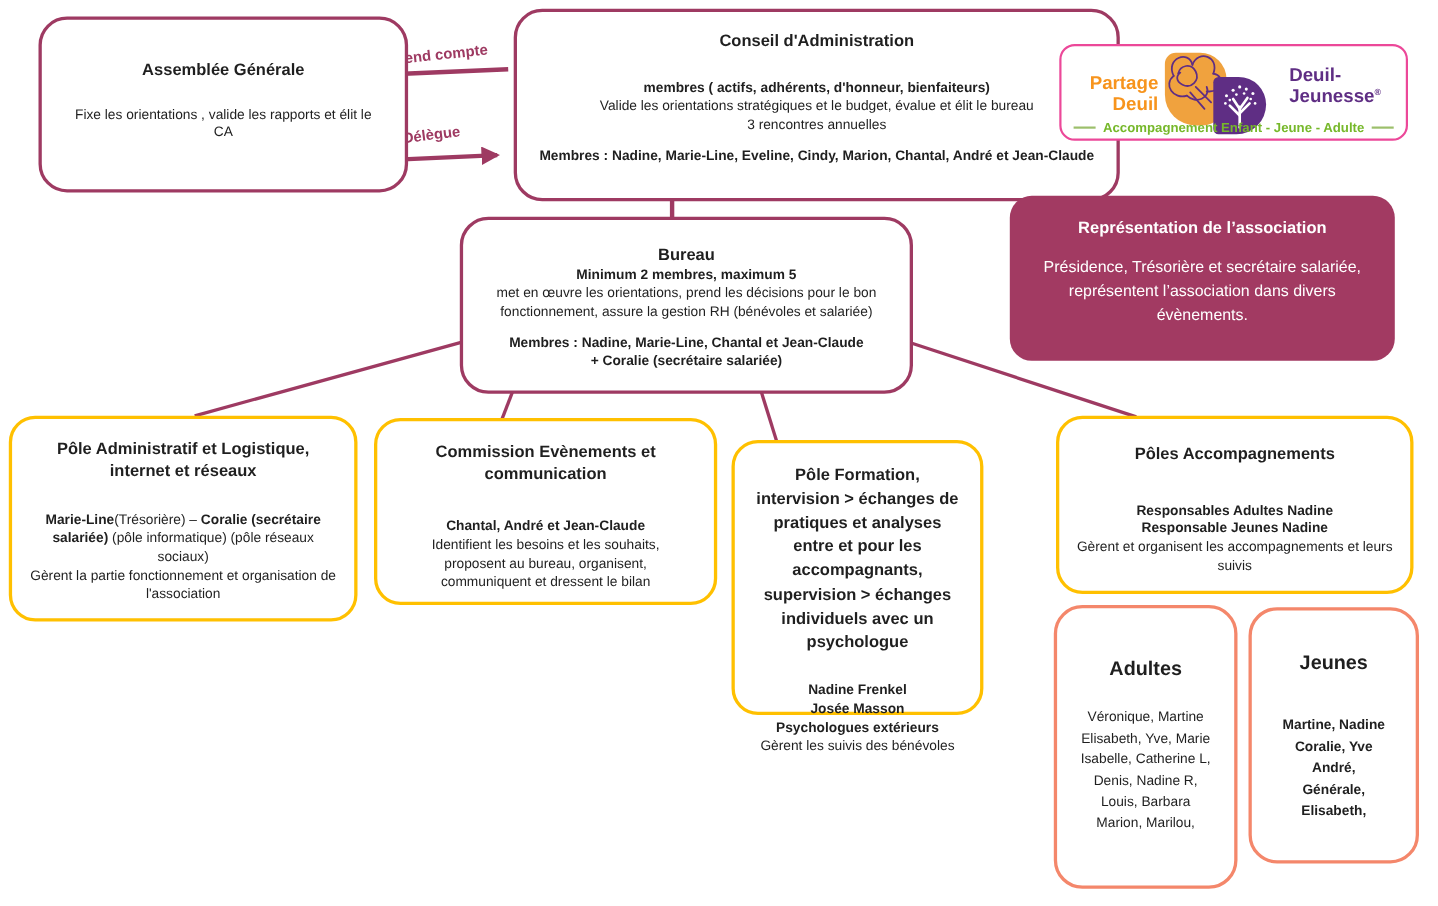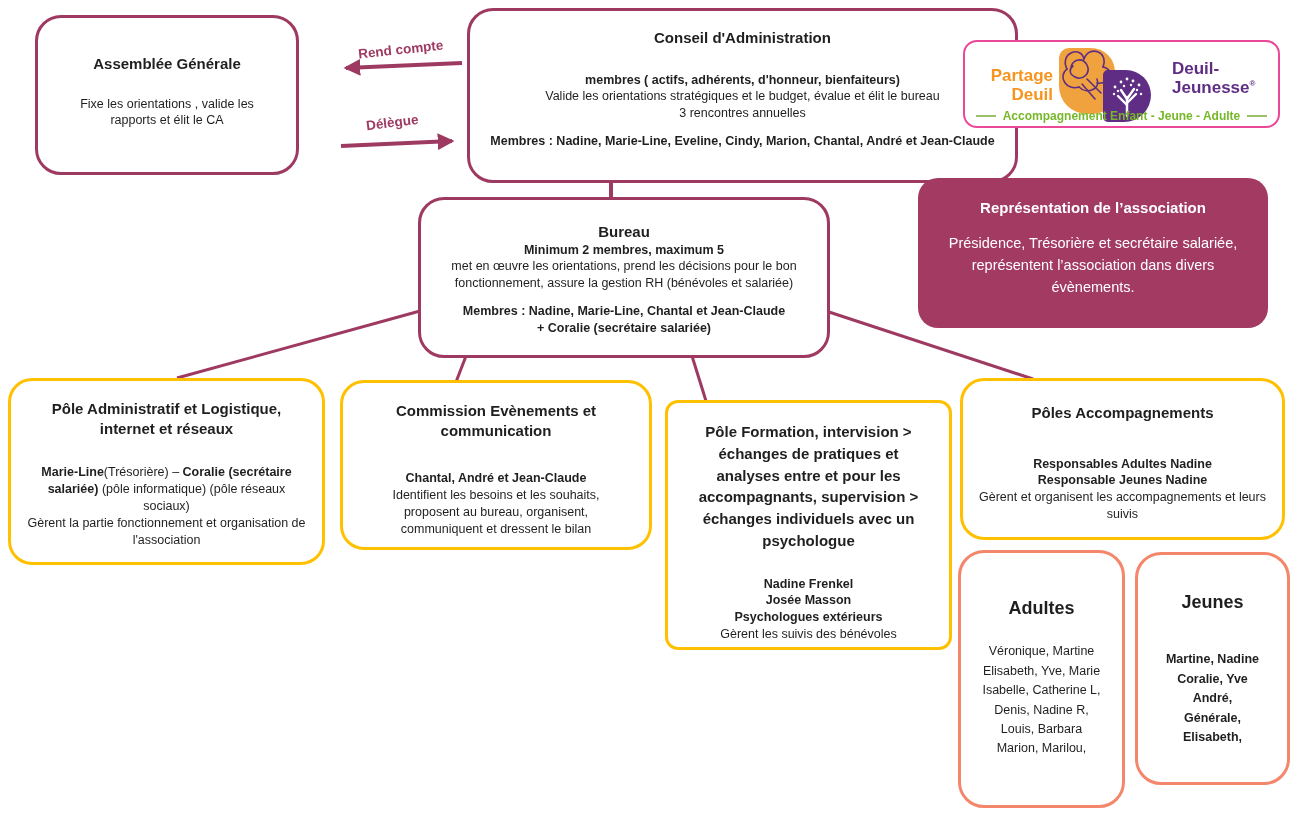--- a/index.html
+++ b/index.html
@@ -12,38 +12,38 @@
   .maroon{border-color:#9E3A62;border-radius:26px;}
   .yellow{border-color:#FFC000;border-radius:24px;}
   .salmon{border-color:#F4876B;border-radius:26px;}
 
   .title{font-weight:bold;font-size:15px;line-height:1.3;}
   .body{font-size:12.5px;}
   .ln{min-height:4px;}
   .ln .b, .ln.b{font-weight:bold;}
   .ln.gap{height:11px;}
 
-  #ag{left:35px;top:15px;width:264px;height:160px;padding:36px 24px 0;}
+  #ag{left:35px;top:15px;width:336px;height:160px;padding:36px 24px 0;}
   #ag .body{margin-top:22px;}
 
   #ca{left:467px;top:8px;width:551px;height:175px;padding:17px 12px 0;}
   #ca .body{margin-top:13px;}
 
   #bureau{left:418px;top:197px;width:412px;height:161px;padding:22px 15px 0;}
   #bureau .body{margin-top:0;}
 
   #rep{left:918px;top:178px;width:350px;height:150px;padding:20px 20px 0;
        background:#A23A62;border:none;border-radius:20px;color:#fff;}
   #rep .body{margin-top:14px;font-size:14.5px;line-height:1.55;}
 
   #p1{left:8px;top:378px;width:317px;height:187px;padding:18px 15px 0;}
   #p1 .body{margin-top:26px;}
   #p2{left:340px;top:380px;width:312px;height:170px;padding:18px 26px 0;}
   #p2 .body{margin-top:30px;}
-  #p3{left:665px;top:400px;width:287px;height:250px;padding:18px 18px 0;border-radius:13px;}
+  #p3{left:665px;top:400px;width:229px;height:250px;padding:18px 18px 0;}
   #p3 .title{line-height:1.45;}
   #p3 .body{margin-top:24px;}
   #p4{left:960px;top:378px;width:325px;height:162px;padding:22px 15px 0;}
   #p4 .body{margin-top:22px;}
 
   #adults{left:958px;top:550px;width:167px;height:258px;padding:44px 9px 0;}
   #adults .body{margin-top:22px;line-height:1.55;}
   #youth{left:1135px;top:552px;width:155px;height:233px;padding:36px 0 0;}
   #youth .body{margin-top:36px;line-height:1.55;font-weight:bold;}
   #adults .title,#youth .title{font-size:18px;}

